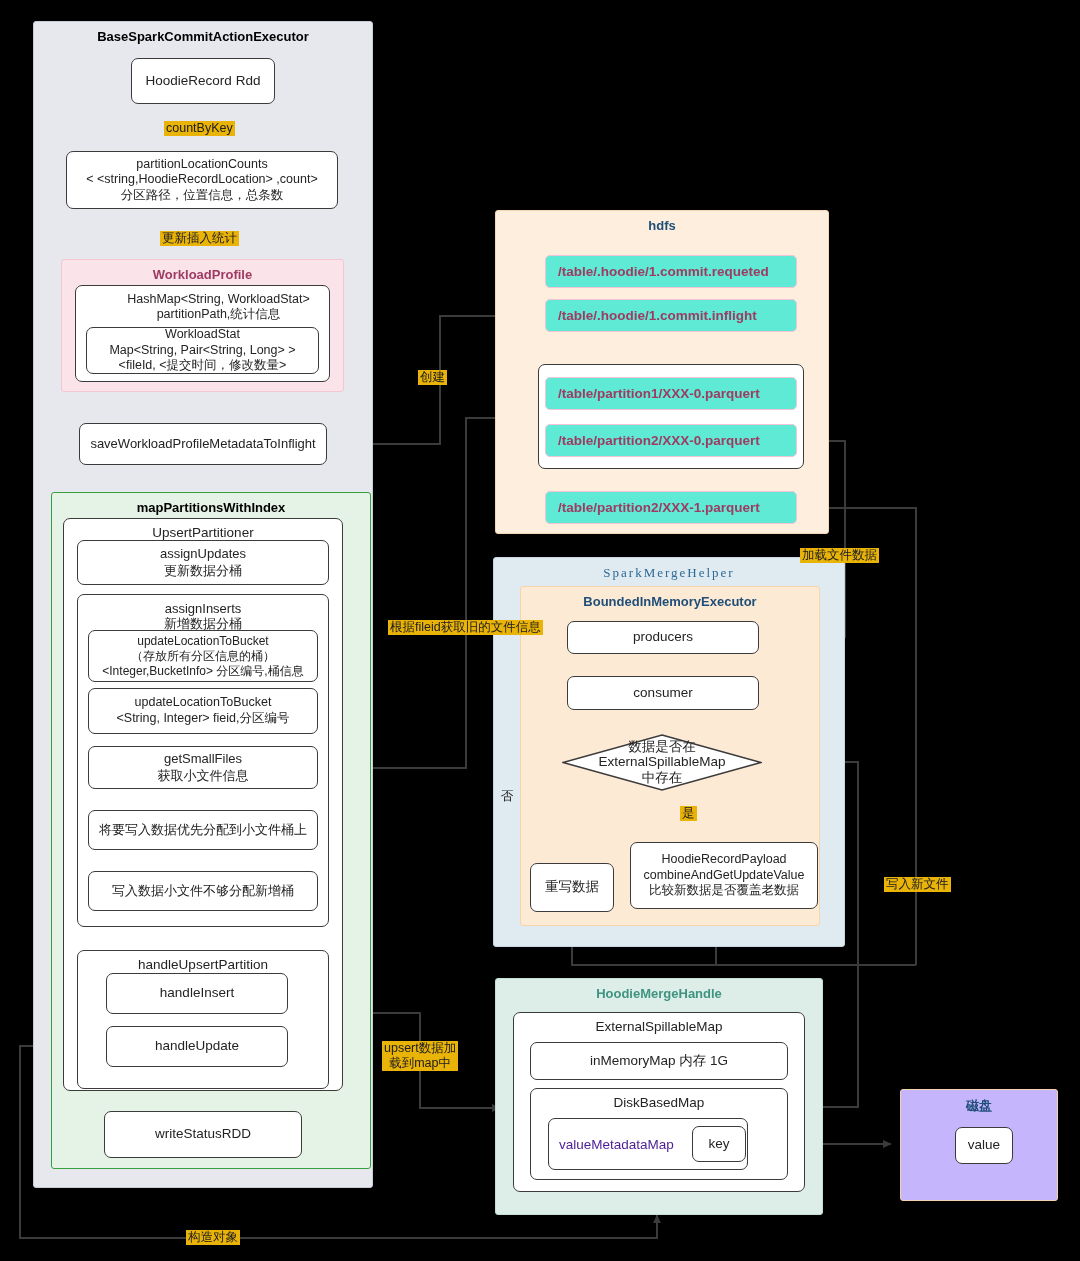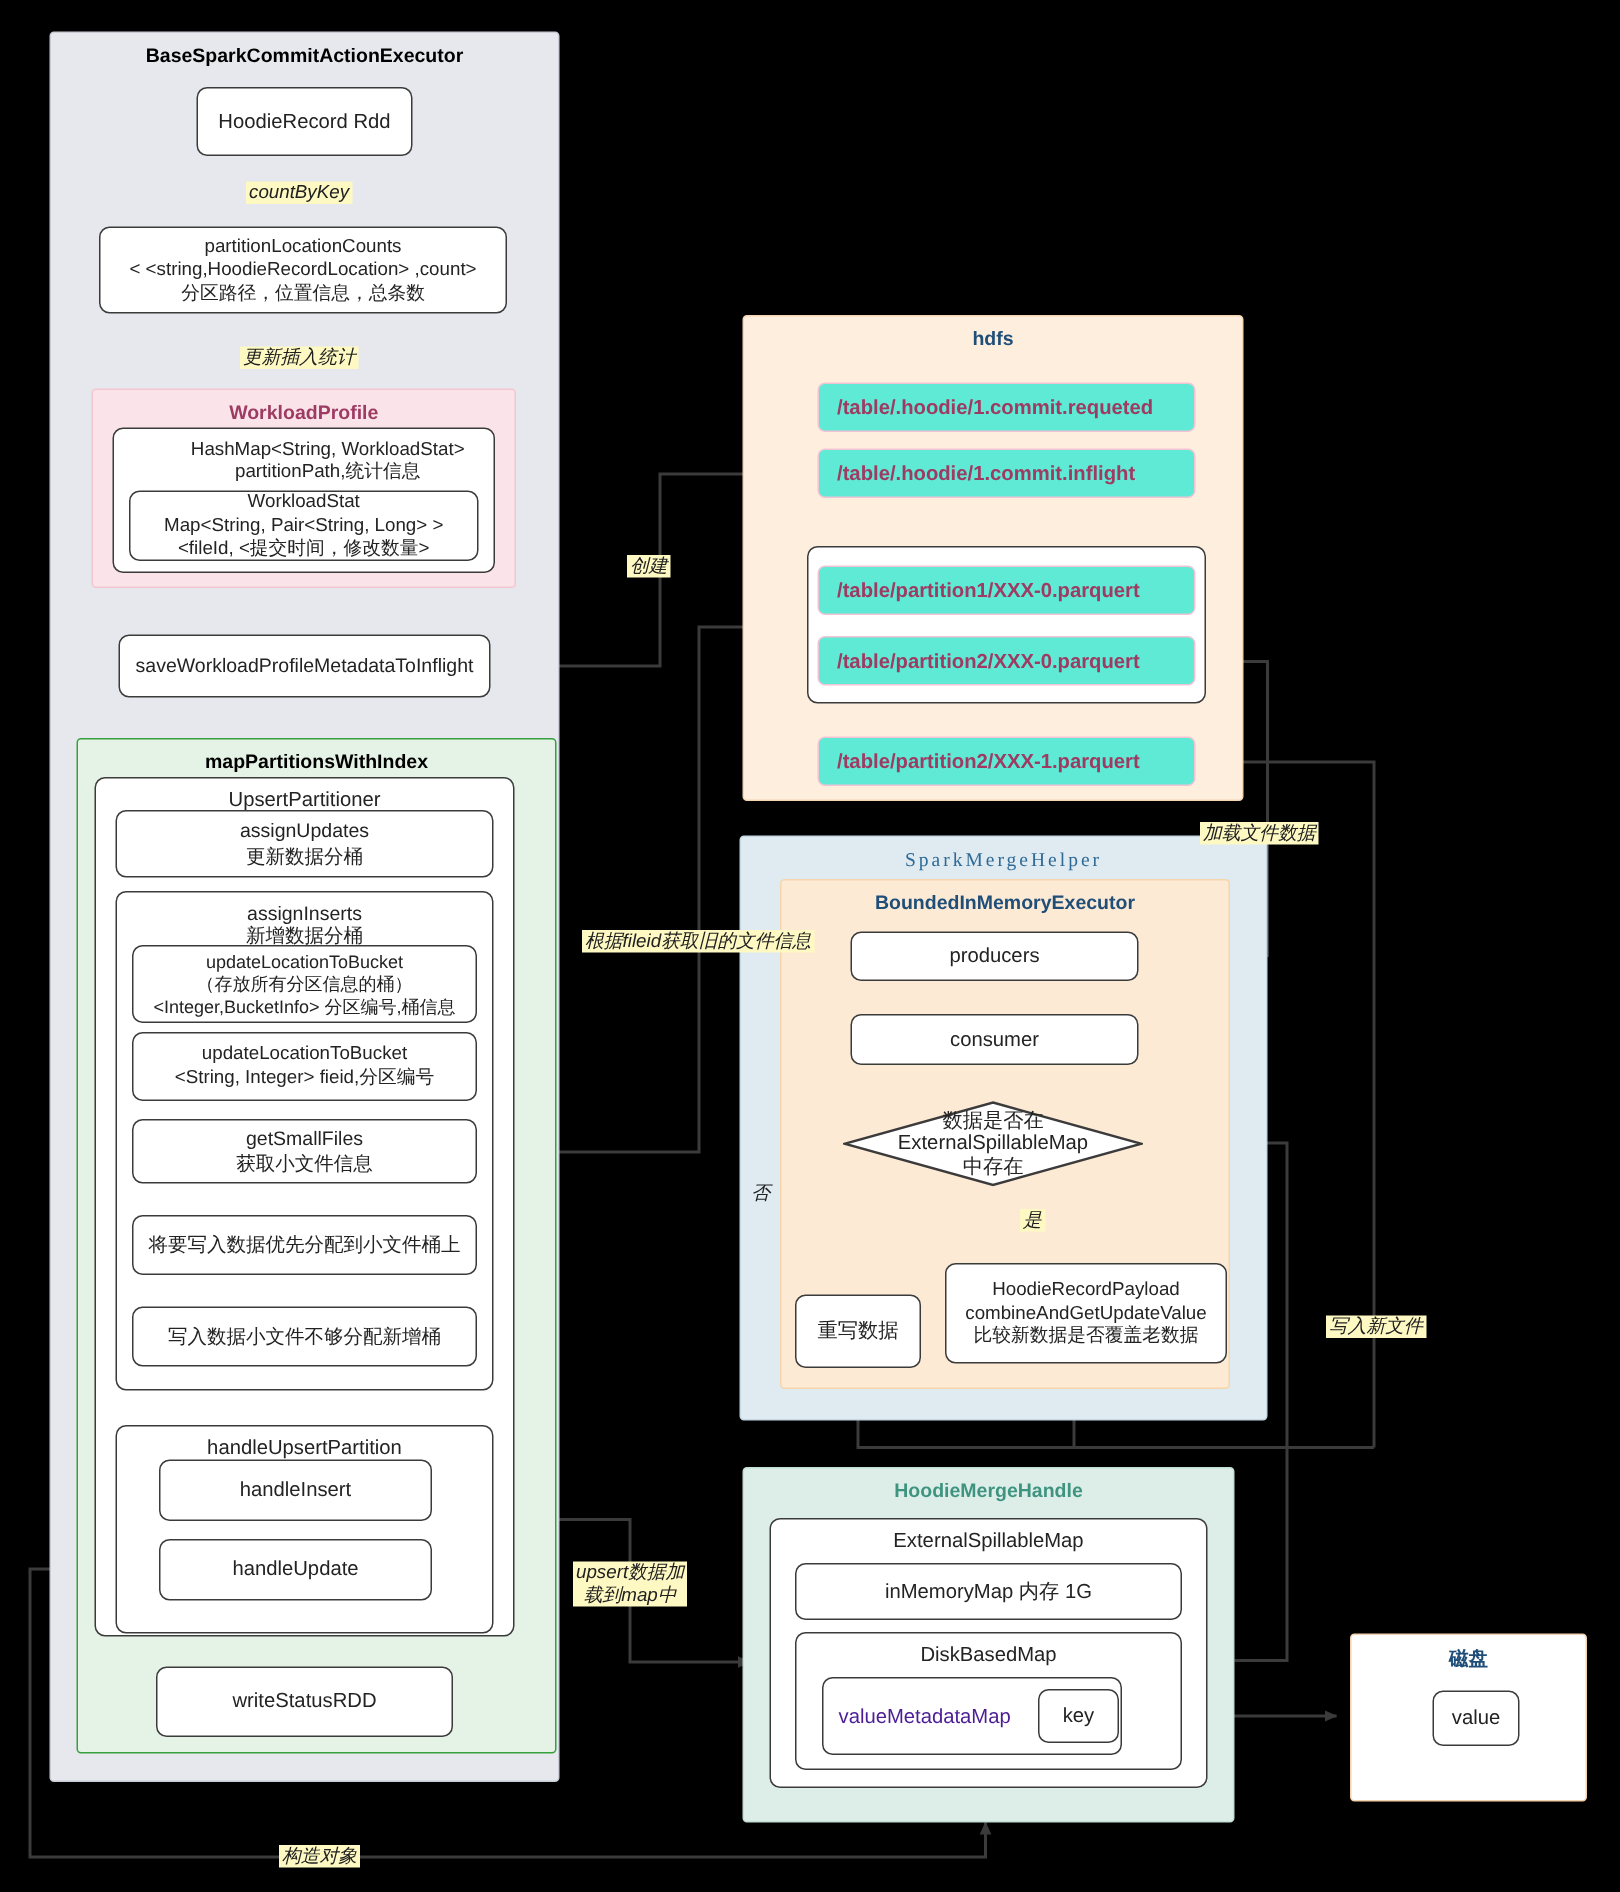--- a/index.html
+++ b/index.html
@@ -17,22 +17,22 @@
   .cont>.ctitle{position:absolute;left:0;right:0;top:6px;text-align:center;font-size:13.5px;color:#232323;}
 
   .pinkbox{position:absolute;box-sizing:border-box;background:#5eead4;border:1.3px solid #f0c4d4;border-radius:5px;
            display:flex;align-items:center;padding-left:12px;color:#9e3b63;font-weight:bold;font-size:13.5px;}
 
   .diamond{position:absolute;}
   .diamond svg{position:absolute;left:0;top:0;}
   .diamond .dtxt{position:absolute;left:0;right:0;top:50%;transform:translateY(-50%);text-align:center;
                  font-size:13.5px;line-height:1.18;color:#232323;white-space:pre-line;}
 
-  .elabel{position:absolute;background:#fef9c3;color:#202020;font-size:12.5px;line-height:1.2;
-          padding:0 2px;white-space:pre-line;text-align:center;font-style:italic;}
+  .elabel{position:absolute;background:#eab308;color:#202020;font-size:12.5px;line-height:1.2;
+          padding:0 2px;white-space:pre-line;text-align:center;}
   .elabel.v{writing-mode:vertical-rl;}
 
   svg.edges{position:absolute;left:0;top:0;width:1080px;height:1261px;pointer-events:none;}
 </style>
 </head>
 <body>
 
 <div id="stage">
 
   <svg class="edges" viewBox="0 0 1080 1261">
@@ -240,21 +240,21 @@
   <div class="cont" style="left:530px;top:1088px;width:258px;height:92px;">
     <div class="ctitle">DiskBasedMap</div>
   </div>
   <div class="cont" style="left:548px;top:1118px;width:200px;height:52px;">
     <div style="position:absolute;left:10px;top:50%;transform:translateY(-50%);font-size:13.5px;color:#4c1d95;">valueMetadataMap</div>
   </div>
   <div class="box" style="left:692px;top:1126px;width:54px;height:36px;">
     <span class="t">key</span>
   </div>
 
-  <div class="grp" style="left:900px;top:1089px;width:158px;height:112px;background:#ffffff;border:1px solid #f3d2ad;">
+  <div class="grp" style="left:900px;top:1089px;width:158px;height:112px;background:#c4b5fd;border:1px solid #f3d2ad;">
     <div class="gtitle" style="color:#1f4e79;">磁盘</div>
   </div>
   <div class="box" style="left:955px;top:1127px;width:58px;height:37px;">
     <span class="t">value</span>
   </div>
 
   <div class="elabel" style="left:164px;top:121px;">countByKey</div>
   <div class="elabel" style="left:160px;top:231px;">更新插入统计</div>
   <div class="elabel" style="left:418px;top:370px;">创建</div>
   <div class="elabel" style="left:388px;top:620px;">根据fileid获取旧的文件信息</div>

